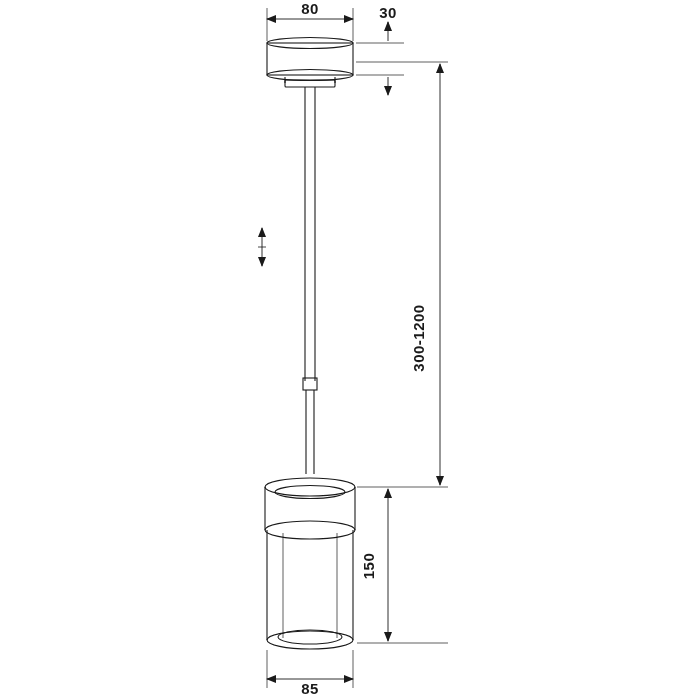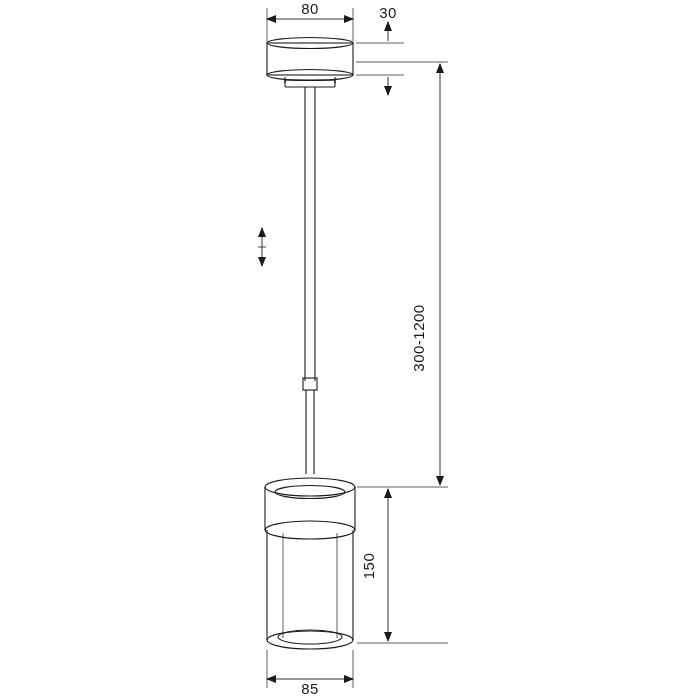--- a/index.html
+++ b/index.html
@@ -11,20 +11,21 @@
     width: 700px;
     height: 700px;
     font-family: "Liberation Sans", sans-serif;
     color: #1a1a1a;
     overflow: hidden;
   }
   #drawing-root {
     position: relative;
     width: 700px;
     height: 492px;
+    font-weight: bold;
   }
   svg.tech-drawing {
     display: block;
     width: 700px;
     height: 700px;
   }
   .dim-text {
     font-family: "Liberation Sans", sans-serif;
     font-size: 15px;
     fill: #1a1a1a;

